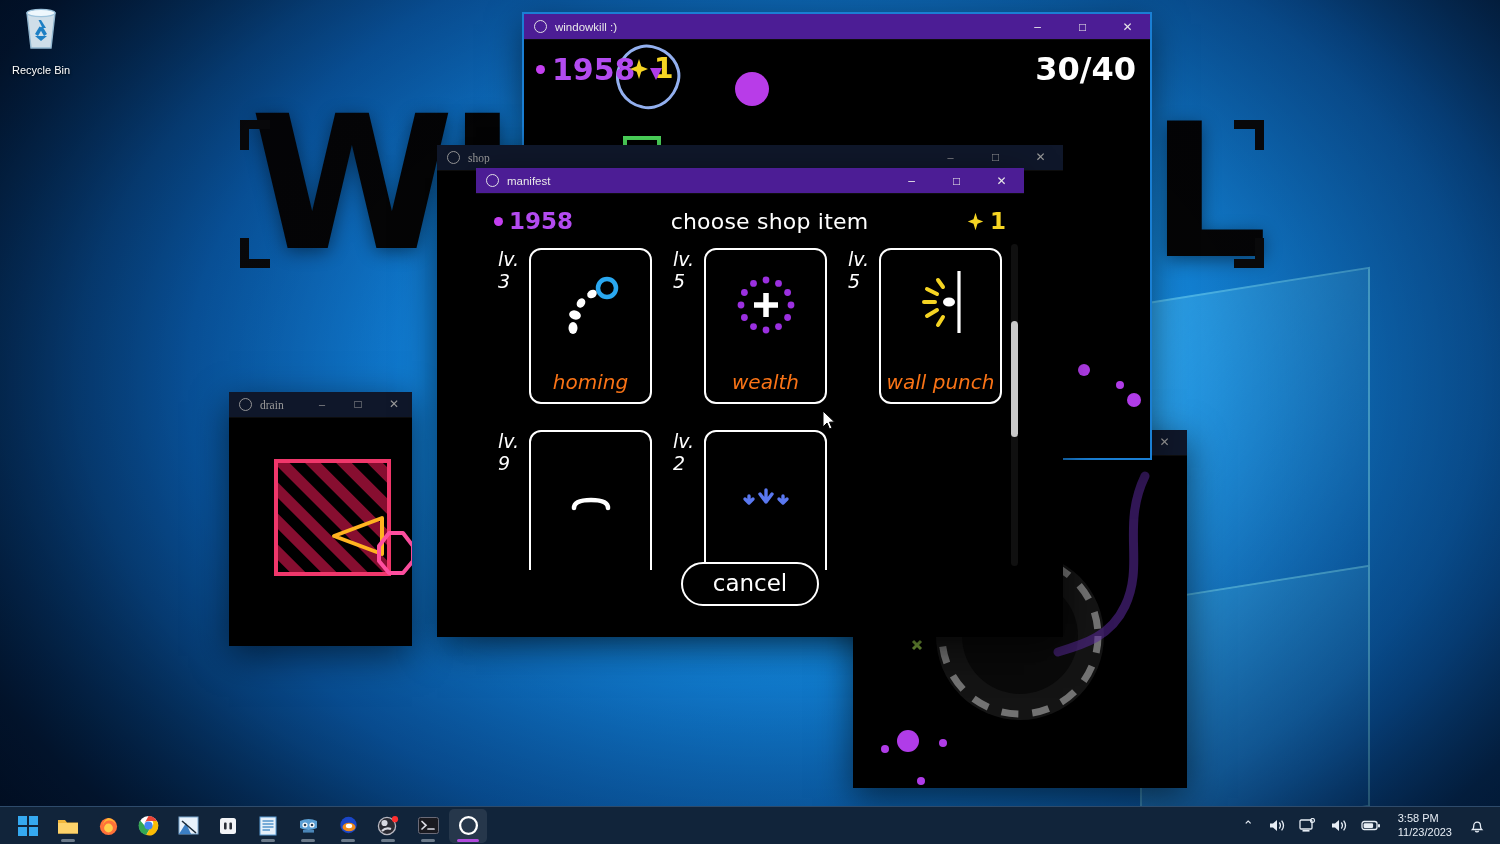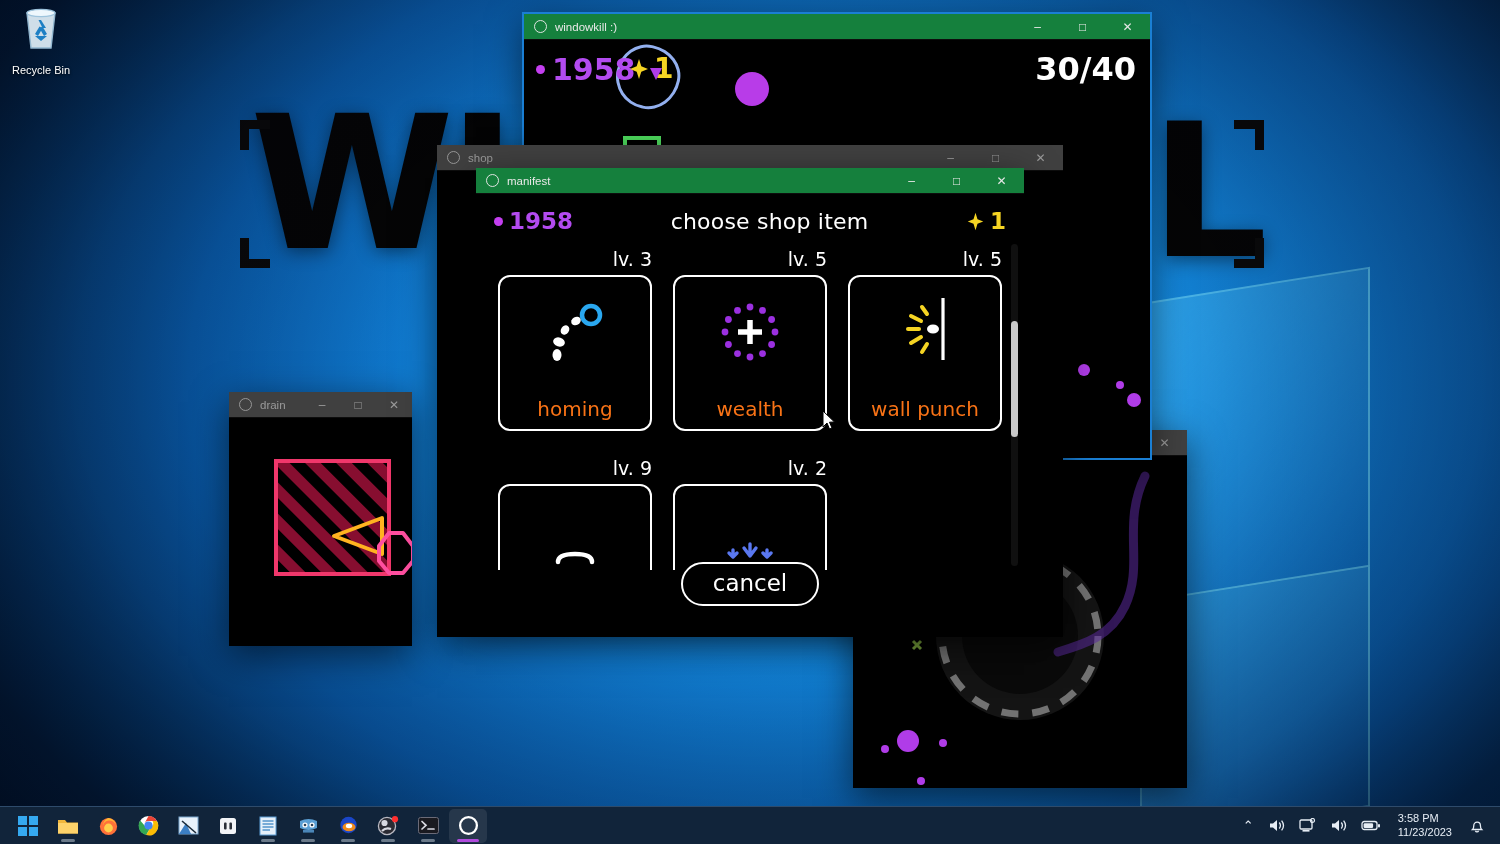--- a/index.html
+++ b/index.html
@@ -59,24 +59,24 @@
   #recycle-bin .rb-glyph { width:40px; height:44px; position:relative; }
   #recycle-bin .rb-label {
     color:#fff; font-size:11px; text-shadow:0 1px 3px rgba(0,0,0,.9);
     font-family:"Liberation Sans", sans-serif;
   }
 
   
   .win { position:absolute; background:#000; box-shadow: 0 10px 34px rgba(0,0,0,.55); }
   .titlebar {
     height:26px; display:flex; align-items:center;
-    background:#15803d; color:#e8e8e8; font-size:11.5px;
+    background:#4c1d95; color:#e8e8e8; font-size:11.5px;
     border-bottom:1px solid #0d0d0d;
   }
-  .titlebar.inactive { background:#404040; color:#9a9a9a; }
+  .titlebar.inactive { background:#0f172a; color:#9a9a9a;font-family:Liberation Serif, serif; }
   .tb-icon { width:13px; height:13px; border:1.6px solid currentColor; border-radius:50%; margin:0 8px 0 10px; flex:none; opacity:.95; }
   .tb-title { flex:1; white-space:nowrap; overflow:hidden; }
   .tb-btns { display:flex; height:100%; }
   .tb-btn { width:45px; height:100%; display:flex; align-items:center; justify-content:center; font-size:12px; color:inherit; }
   .tb-btn.sm { width:36px; }
   .winbody { position:relative; background:#000; overflow:hidden; }
 
   
   #win-windowkill { left:524px; top:14px; width:626px; height:444px; outline:2px solid #1a7fd4; }
   #wk-body { width:626px; height:418px; }
@@ -111,21 +111,21 @@
     display:flex; align-items:center; justify-content:space-between;
     padding:14px 18px 6px 18px;
     font-family:"DejaVu Sans", sans-serif;
   }
   .shop-coin { color:#b34bf0; font-size:23px; font-weight:700; display:flex; align-items:center; gap:6px; }
   .shop-title { color:#fff; font-size:22px; font-weight:400; letter-spacing:.2px; font-family:"DejaVu Sans", sans-serif; }
   .shop-gem { color:#f5d423; font-size:23px; font-weight:700; display:flex; align-items:center; gap:5px; }
 
   .shop-scrollarea { position:relative; height:330px; overflow:hidden; padding:0 22px; }
   .shop-grid { display:grid; grid-template-columns: repeat(3, 154px); gap:26px 21px; margin-top:8px; }
-  .shop-cell { display:flex; flex-direction:column; align-items:flex-end; }
+  .shop-cell { display:flex; align-items:flex-start;font-style:italic; }
   .shop-lvl { color:#fff; font-size:19px; font-family:"DejaVu Sans", sans-serif; margin-bottom:5px; }
   .shop-card {
     width:154px; height:156px; border:2.5px solid #fff; border-radius:12px;
     background:#000; position:relative;
     display:flex; flex-direction:column; align-items:center; justify-content:flex-end;
     padding-bottom:8px;
   }
   .shop-card .icon-box {
     position:absolute; top:0; left:0; right:0; height:110px;
     display:flex; align-items:center; justify-content:center;

